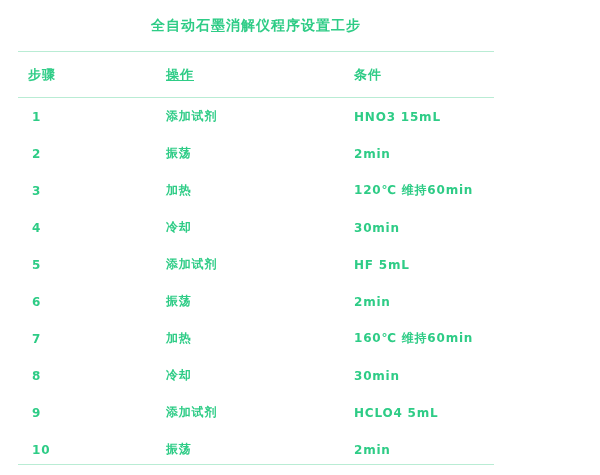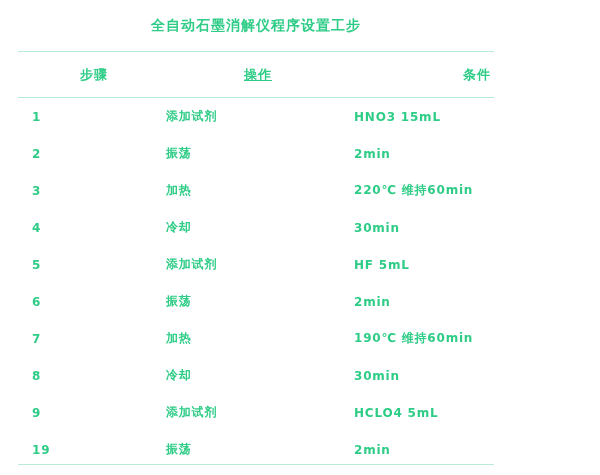--- a/index.html
+++ b/index.html
@@ -39,21 +39,21 @@
     table-layout: fixed;
   }
   col.c-step { width: 160px; }
   col.c-op   { width: 190px; }
   col.c-cond { width: 250px; }
   thead th {
     color: #2ecc86;
     font-size: 13px;
     font-weight: bold;
     letter-spacing: 1px;
-    text-align: center;
+    text-align: left;
     padding: 14px 0 13px 0;
     white-space: nowrap;
   }
   tbody td {
     color: #2ecc86;
     font-size: 12px;
     font-weight: bold;
     letter-spacing: 0.8px;
     padding: 10px 0;
     white-space: nowrap;
@@ -112,54 +112,54 @@
         <td class="col-cond">HNO3  15mL</td>
       </tr>
       <tr>
         <td class="col-step">2</td>
         <td class="col-op">振荡</td>
         <td class="col-cond">2min</td>
       </tr>
       <tr>
         <td class="col-step">3</td>
         <td class="col-op">加热</td>
-        <td class="col-cond">220℃ 维持60min</td>
+        <td class="col-cond">120℃ 维持60min</td>
       </tr>
       <tr>
         <td class="col-step">4</td>
         <td class="col-op">冷却</td>
         <td class="col-cond">30min</td>
       </tr>
       <tr>
         <td class="col-step">5</td>
         <td class="col-op">添加试剂</td>
         <td class="col-cond">HF  5mL</td>
       </tr>
       <tr>
         <td class="col-step">6</td>
         <td class="col-op">振荡</td>
         <td class="col-cond">2min</td>
       </tr>
       <tr>
         <td class="col-step">7</td>
         <td class="col-op">加热</td>
-        <td class="col-cond">190℃ 维持60min</td>
+        <td class="col-cond">160℃ 维持60min</td>
       </tr>
       <tr>
         <td class="col-step">8</td>
         <td class="col-op">冷却</td>
         <td class="col-cond">30min</td>
       </tr>
       <tr>
         <td class="col-step">9</td>
         <td class="col-op">添加试剂</td>
         <td class="col-cond">HCLO4  5mL</td>
       </tr>
       <tr>
-        <td class="col-step">19</td>
+        <td class="col-step">10</td>
         <td class="col-op">振荡</td>
         <td class="col-cond">2min</td>
       </tr>
       <tr>
         <td class="col-step">11</td>
         <td class="col-op">加热</td>
         <td class="col-cond">160℃ 维持60min</td>
       </tr>
 
     </tbody>

